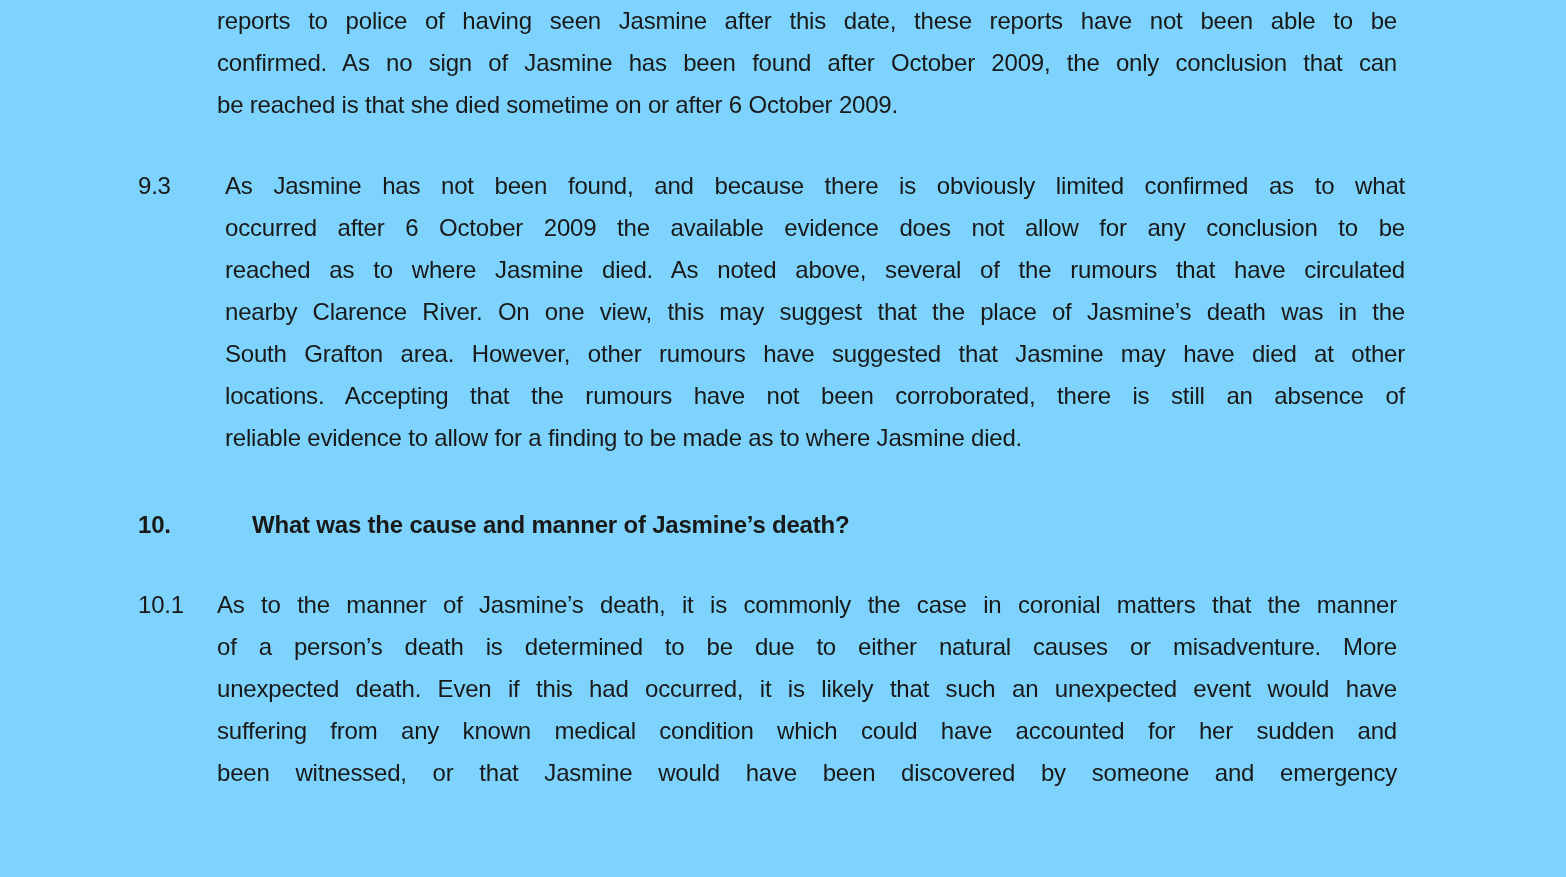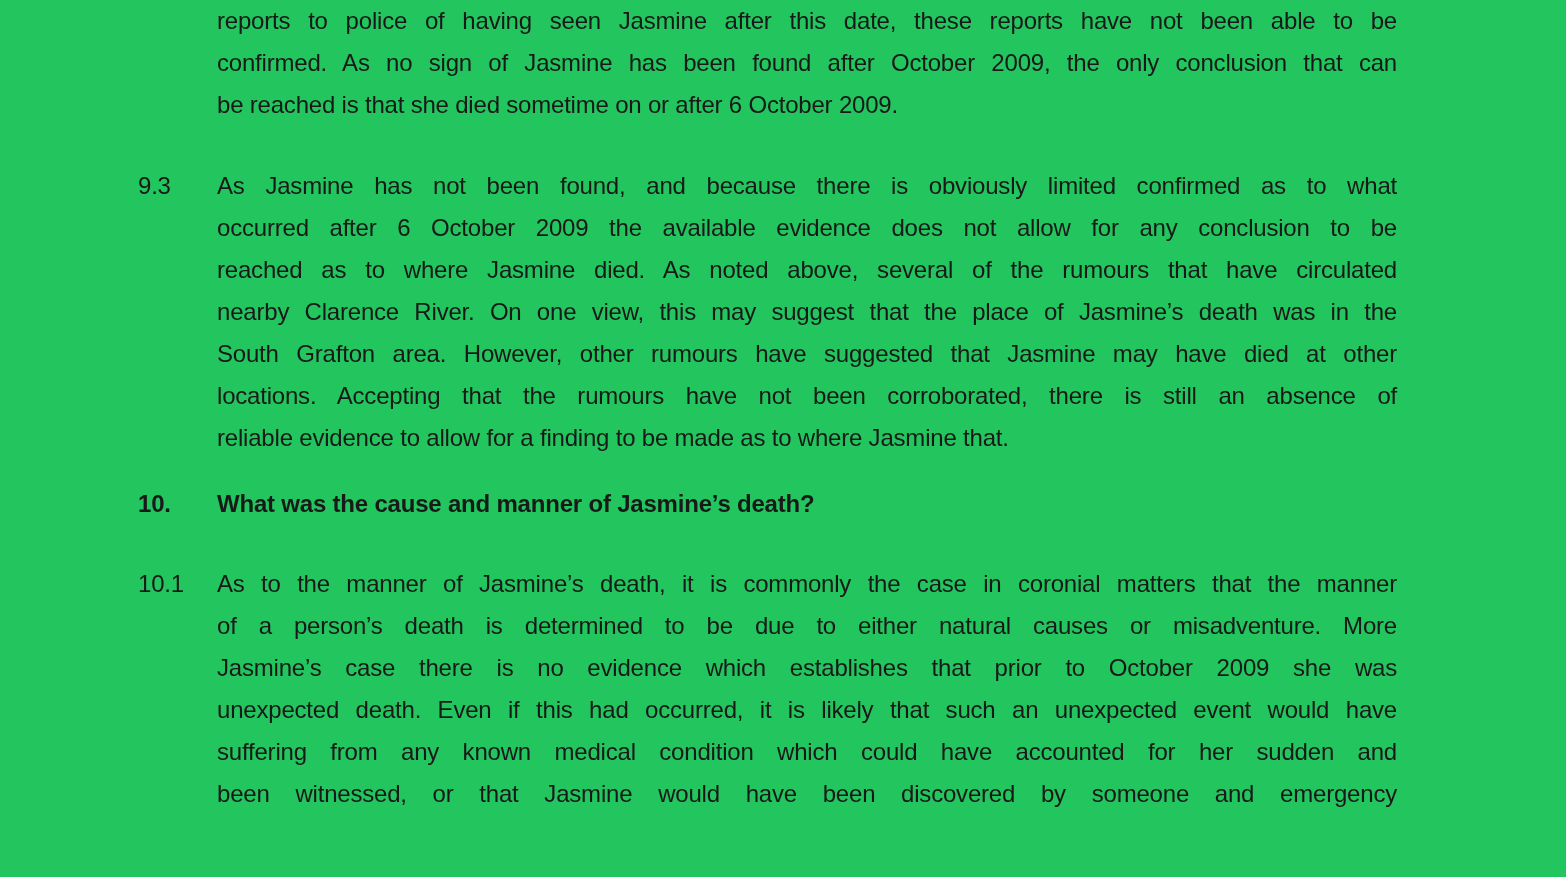--- a/index.html
+++ b/index.html
@@ -11,21 +11,21 @@
     height: 877px;
     background: #ffffff;
     overflow: hidden;
     font-family: "Liberation Sans", "DejaVu Sans", sans-serif;
     color: #191919;
   }
   .page {
     position: relative;
     width: 1566px;
     height: 877px;
-    background: #22c55e;
+    background: #7dd3fc;
     padding-top: 0;
     box-sizing: border-box;
   }
   .para {
     display: flex;
     align-items: flex-start;
     padding-left: 138px;
     box-sizing: border-box;
   }
   .para-number {
@@ -46,22 +46,22 @@
     text-align-last: justify;
     white-space: normal;
   }
   .line.last {
     text-align-last: left;
   }
   .heading .para-number,
   .heading .line {
     font-weight: bold;
   }
-  .mt-93  { margin-top: 39px; }
-  .mt-h10 { margin-top: 24px; }
+  .mt-93  { margin-top: 39px; gap: 8px; }
+  .mt-h10 { margin-top: 45px; gap: 35px; }
   .mt-101 { margin-top: 38px; }
 </style>
 </head>
 <body>
 
 <div class="page">
 
   <div class="para">
     <div class="para-number"></div>
     <div class="para-body">
@@ -73,36 +73,35 @@
 
   <div class="para mt-93">
     <div class="para-number">9.3</div>
     <div class="para-body">
       <div class="line">As Jasmine has not been found, and because there is obviously limited confirmed as to what</div>
       <div class="line">occurred after 6 October 2009 the available evidence does not allow for any conclusion to be</div>
       <div class="line">reached as to where Jasmine died. As noted above, several of the rumours that have circulated</div>
       <div class="line">nearby Clarence River. On one view, this may suggest that the place of Jasmine’s death was in the</div>
       <div class="line">South Grafton area. However, other rumours have suggested that Jasmine may have died at other</div>
       <div class="line">locations. Accepting that the rumours have not been corroborated, there is still an absence of</div>
-      <div class="line last">reliable evidence to allow for a finding to be made as to where Jasmine that.</div>
+      <div class="line last">reliable evidence to allow for a finding to be made as to where Jasmine died.</div>
     </div>
   </div>
 
   <div class="para heading mt-h10">
     <div class="para-number">10.</div>
     <div class="para-body">
       <div class="line last">What was the cause and manner of Jasmine’s death?</div>
     </div>
   </div>
 
   <div class="para mt-101">
     <div class="para-number">10.1</div>
     <div class="para-body">
       <div class="line">As to the manner of Jasmine’s death, it is commonly the case in coronial matters that the manner</div>
       <div class="line">of a person’s death is determined to be due to either natural causes or misadventure. More</div>
-      <div class="line">Jasmine’s case there is no evidence which establishes that prior to October 2009 she was</div>
       <div class="line">unexpected death. Even if this had occurred, it is likely that such an unexpected event would have</div>
       <div class="line">suffering from any known medical condition which could have accounted for her sudden and</div>
       <div class="line">been witnessed, or that Jasmine would have been discovered by someone and emergency</div>
     </div>
   </div>
 
 </div>
 
 </body></html>

